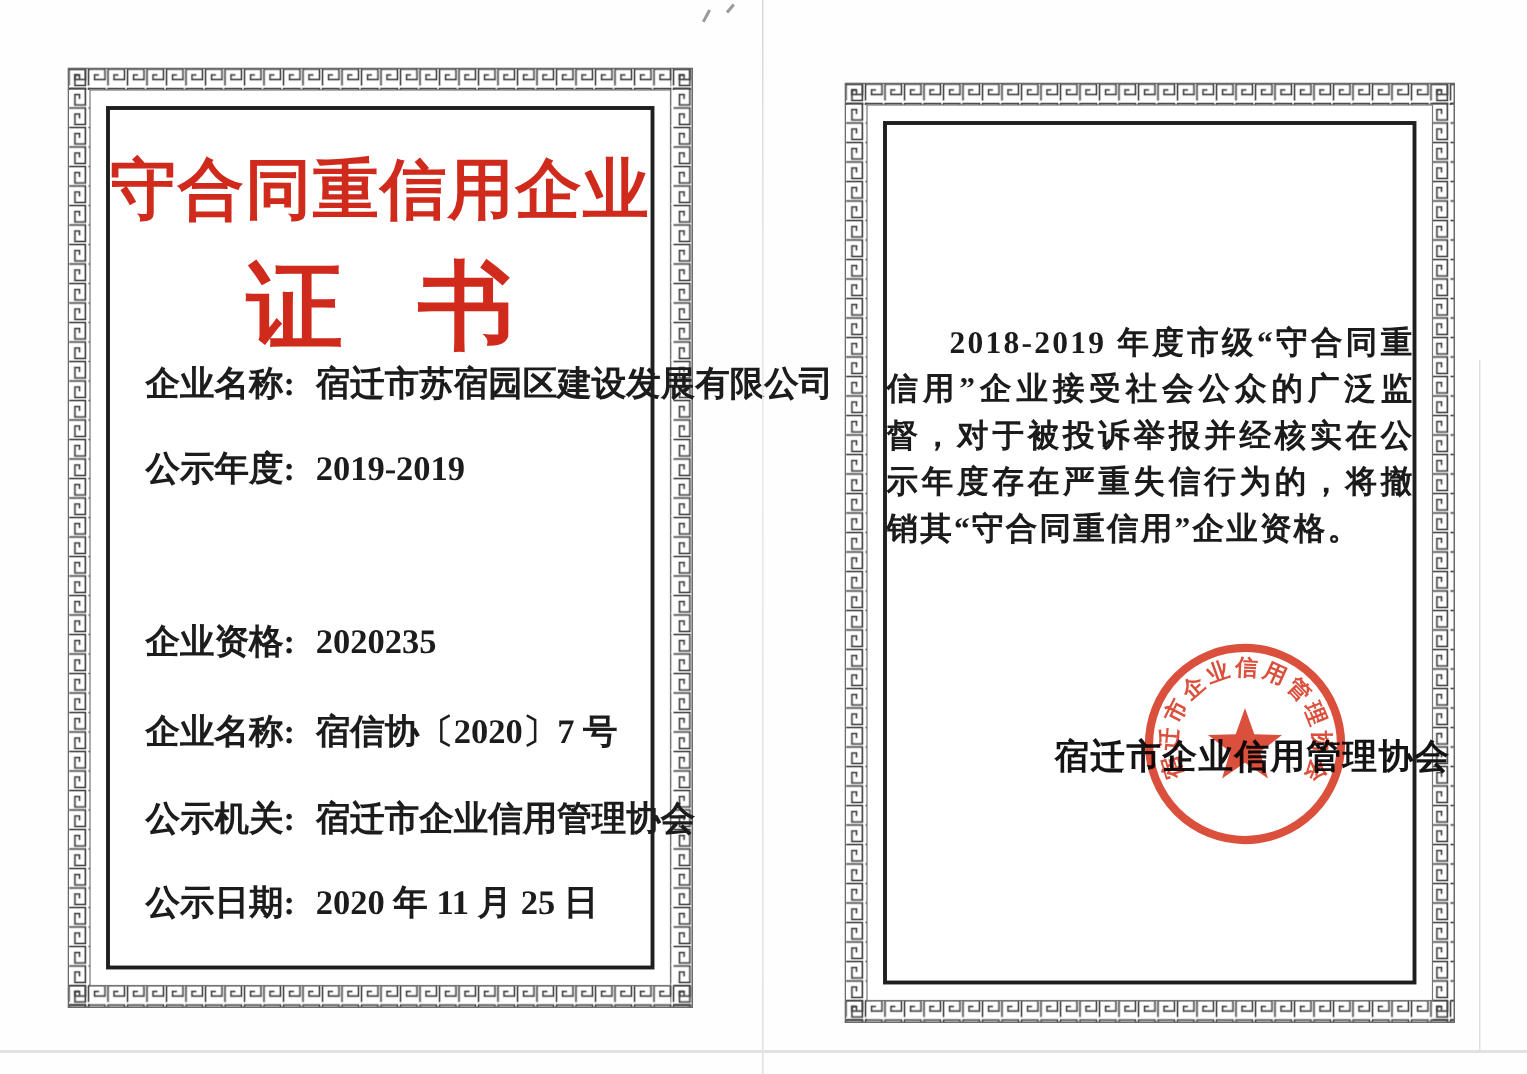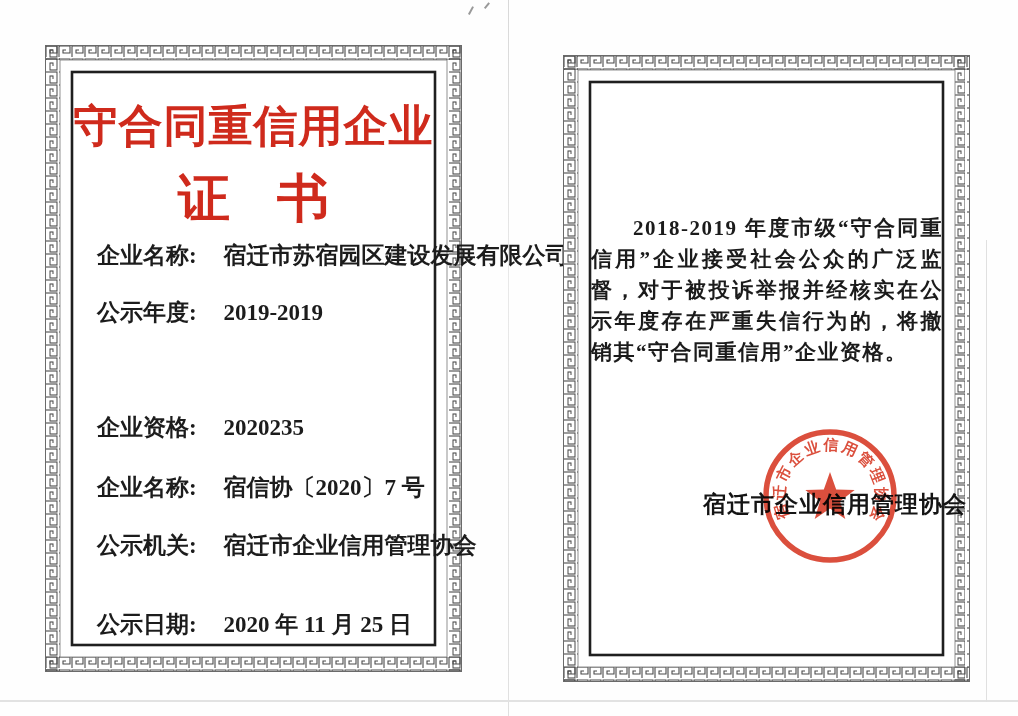--- a/index.html
+++ b/index.html
@@ -10,27 +10,27 @@
   
   .page { position:absolute; background:#fff; }
   .page-left  { left:45px;  top:45px; width:417px; height:627px;padding-left:16px; }
   .page-right { left:563px; top:55px; width:407px; height:627px; }
   .border-svg { position:absolute; left:0; top:0; }
 
   
   .cert-title { position:absolute; left:0; width:100%; text-align:center;
     font-weight:bold; line-height:1; }
   .cert-title.l1 { top:60px;  font-size:44px; letter-spacing:1px; }
-  .cert-title.l2 { top:128px; font-size:52px; word-spacing:34px; }
+  .cert-title.l2 { top:128px; font-size:64px; word-spacing:34px; }
 
   .field-row { position:absolute; left:52px; width:340px; white-space:nowrap;
     font-size:23px; font-weight:bold; color:#1c1c1c; line-height:28px; }
   .field-label { display:inline-block; }
   .field-label.condensed { transform:scaleX(0.72); transform-origin:left center; }
-  .field-value { display:inline-block; margin-left:21px; }
+  .field-value { display:inline-block; margin-left:8px; }
   .field-row.condensed-row .field-value { margin-left:-34px; }
 
   
   .notice { position:absolute; left:28px; top:158px; width:352px;
     font-size:21px; font-weight:bold; color:#1b1b1b; line-height:31px;
     text-align:justify; text-indent:2em; letter-spacing:1.5px; }
   .issuer { position:absolute; left:140px; top:434px; font-size:23px;
     font-weight:bold; color:#141414; white-space:nowrap; letter-spacing:1px; }
   .seal { position:absolute; left:197px; top:371px; width:140px; height:140px;
     mix-blend-mode:multiply; opacity:0.92; }
@@ -86,21 +86,21 @@
       <span class="field-value">2020235</span>
     </div>
     <div class="field-row" style="top:429px">
       <span class="field-label">企业名称:</span>
       <span class="field-value">宿信协〔2020〕7 号</span>
     </div>
     <div class="field-row" style="top:487px">
       <span class="field-label">公示机关:</span>
       <span class="field-value">宿迁市企业信用管理协会</span>
     </div>
-    <div class="field-row" style="top:566px">
+    <div class="field-row" style="top:543px">
       <span class="field-label">公示日期:</span>
       <span class="field-value">2020 年 11 月 25 日</span>
     </div>
   </div>
 
   <div class="page page-right">
     <svg class="border-svg" width="407" height="627">
       <defs>
         <pattern id="mh2" width="13" height="13" patternUnits="userSpaceOnUse">
           <path d="M1 12 V1 H12 V8 H5 V5 H8" fill="none" stroke="#4a4a4a" stroke-width="1.1"></path>

